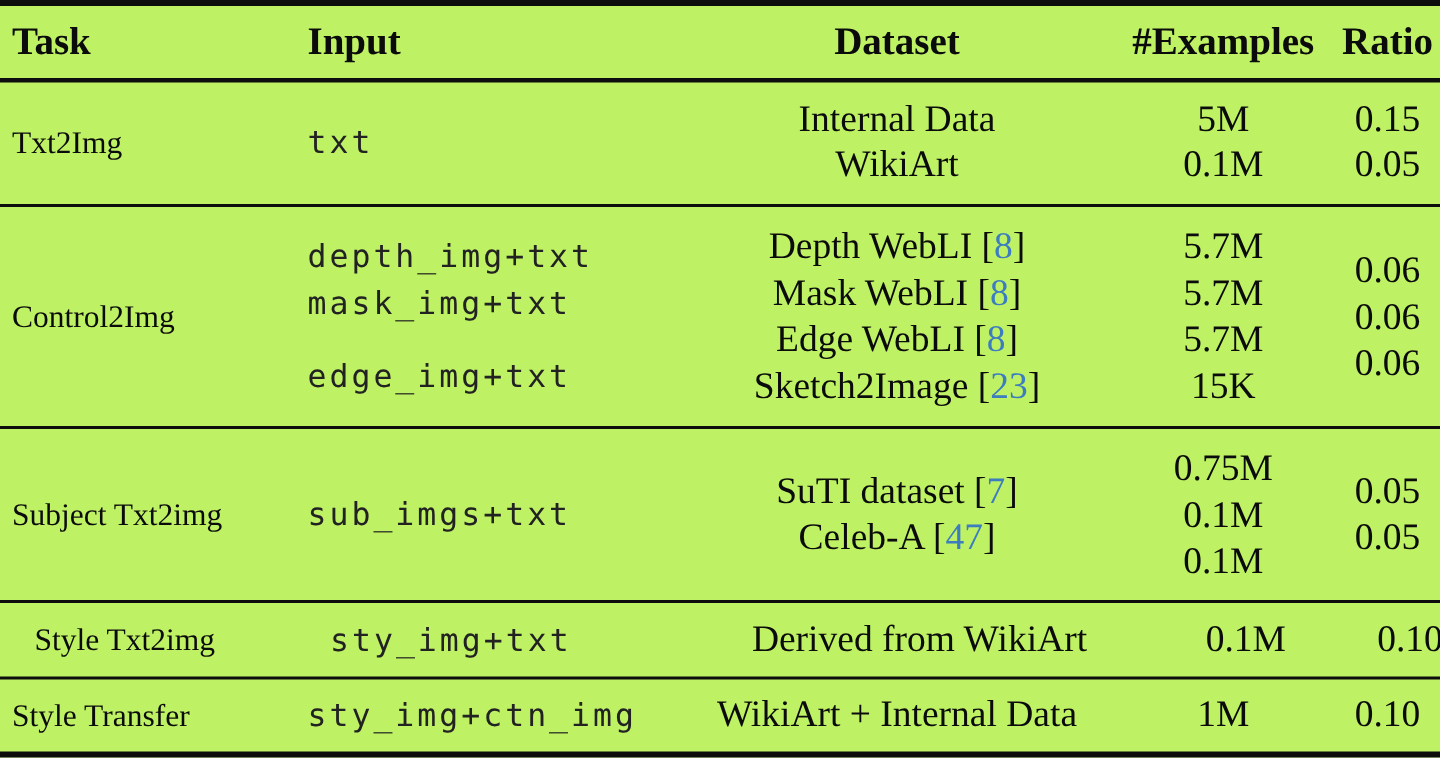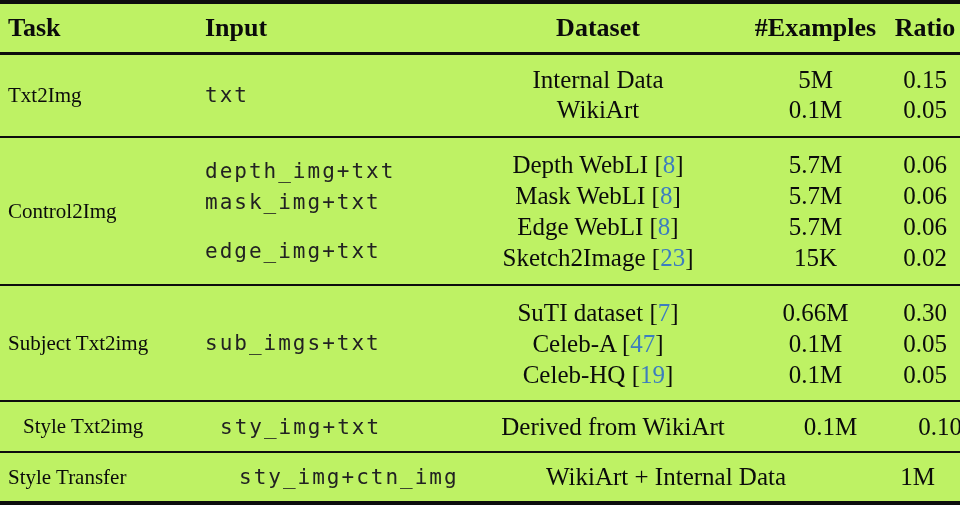--- a/index.html
+++ b/index.html
@@ -57,21 +57,21 @@
   
   .sec-txt2img         { height: 81.5px; }
   .sec-txt2img .line   { line-height: 30px; }
   .sec-control2img     { height: 146px; }
   .sec-control2img .line       { line-height: 31px; }
   .sec-control2img .input-line { line-height: 31px; }
   .sec-control2img .input-line:nth-child(3) { margin-top: 18px; }
   .sec-subject-txt2img { height: 114px; }
   .sec-subject-txt2img .line { line-height: 31px; }
   .sec-style-txt2img   { height: 49px; margin-left: 15px; }
-  .sec-style-transfer  { height: 48px; gap: 34px; }
+  .sec-style-transfer  { height: 48px; }
 
   .cite { color: var(--cite-color, #3d7dbf); cursor: pointer; }
 </style>
 </head>
 <body>
 
 <div class="paper-table">
   <div class="rule rule-heavy"></div>
 
   <div class="grid header-row">
@@ -120,41 +120,38 @@
         <div class="cell num-cell">
           <div class="line">5.7M</div>
           <div class="line">5.7M</div>
           <div class="line">5.7M</div>
           <div class="line">15K</div>
         </div>
         <div class="cell num-cell">
           <div class="line">0.06</div>
           <div class="line">0.06</div>
           <div class="line">0.06</div>
-          <div class="line">0.02</div>
         </div>
       </div>
       <div class="rule rule-mid"></div>
       <div class="grid section sec-subject-txt2img">
         <div class="cell task-cell">Subject Txt2img</div>
         <div class="cell input-cell">
           <div class="input-line">sub_imgs+txt</div>
         </div>
         <div class="cell dataset-cell">
           <div class="line">SuTI dataset [<span class="cite">7</span>]</div>
           <div class="line">Celeb-A [<span class="cite">47</span>]</div>
-          <div class="line">Celeb-HQ [<span class="cite">19</span>]</div>
         </div>
         <div class="cell num-cell">
-          <div class="line">0.66M</div>
+          <div class="line">0.75M</div>
           <div class="line">0.1M</div>
           <div class="line">0.1M</div>
         </div>
         <div class="cell num-cell">
-          <div class="line">0.30</div>
           <div class="line">0.05</div>
           <div class="line">0.05</div>
         </div>
       </div>
       <div class="rule rule-mid"></div>
       <div class="grid section sec-style-txt2img">
         <div class="cell task-cell">Style Txt2img</div>
         <div class="cell input-cell">
           <div class="input-line">sty_img+txt</div>
         </div>

